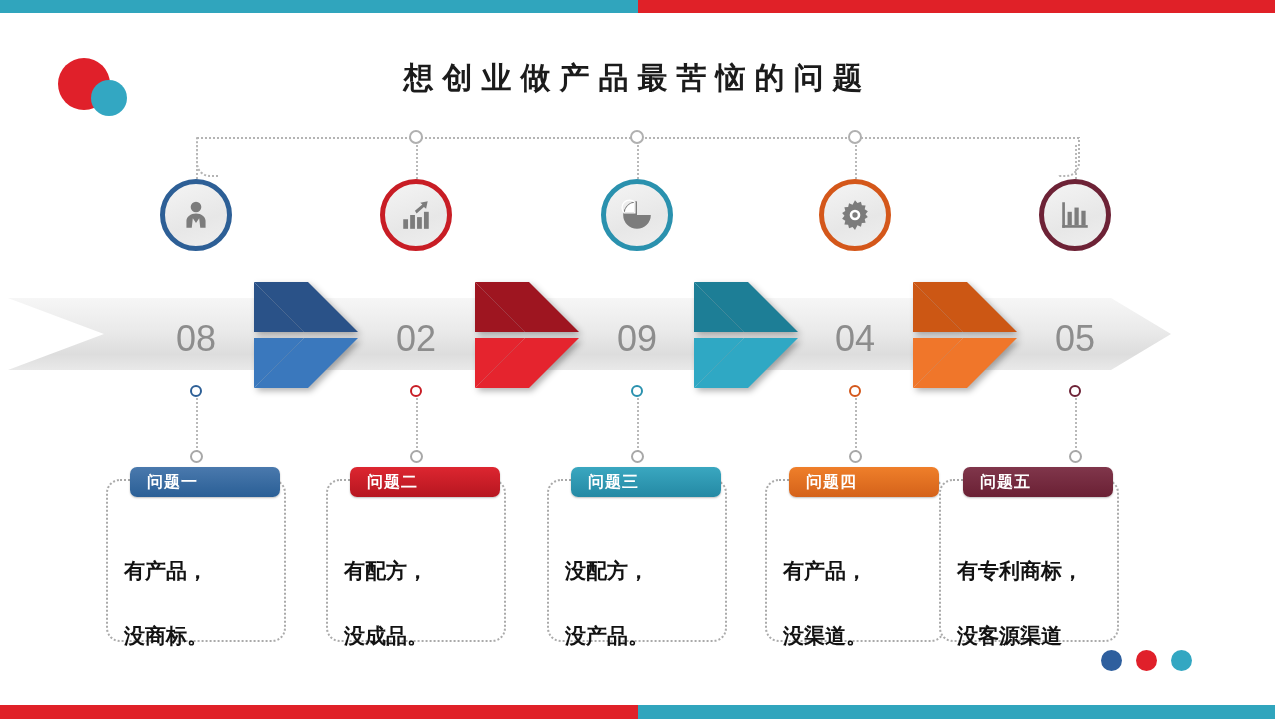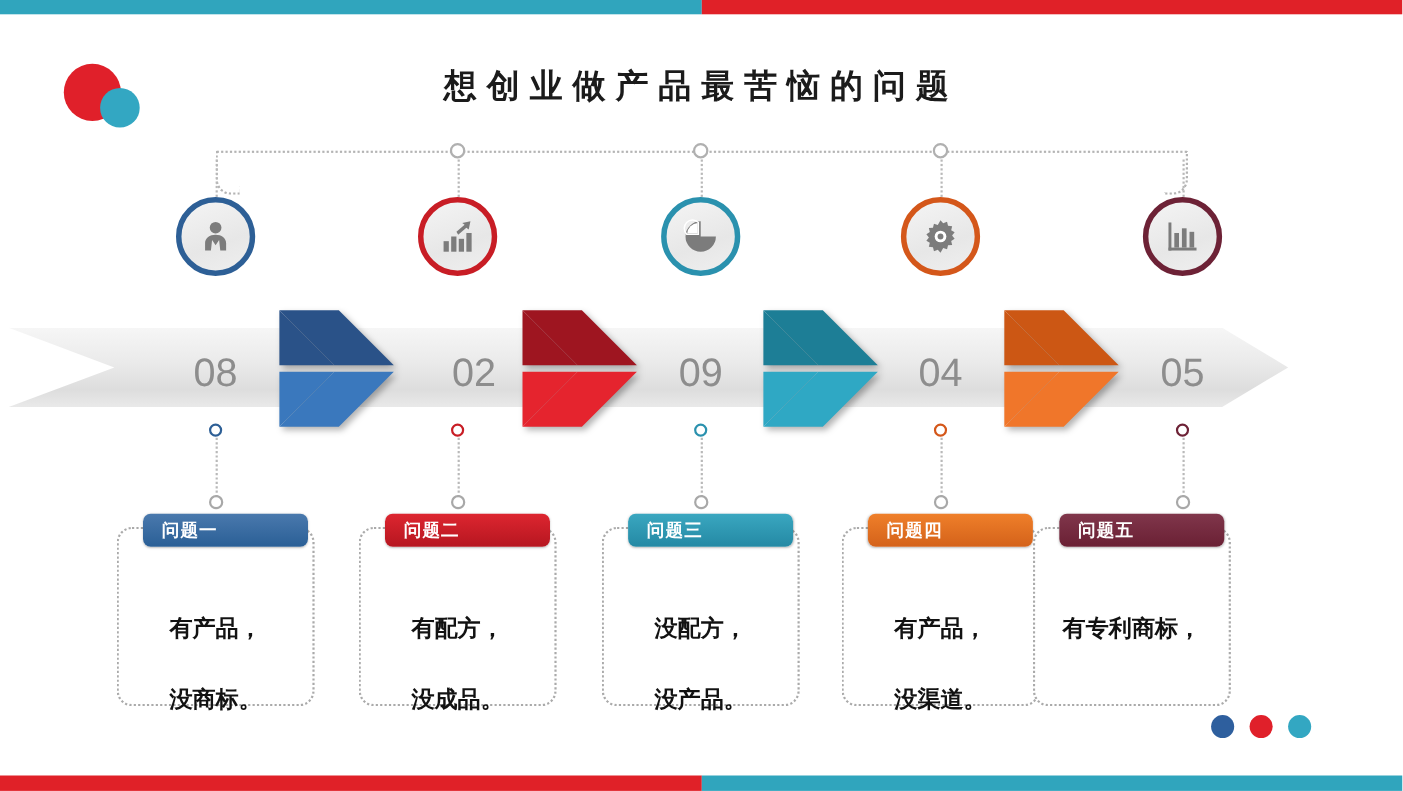--- a/index.html
+++ b/index.html
@@ -117,21 +117,20 @@
     border:2px solid #a8a8a8; background:#fff;
   }
 
   
   .card {
     position:absolute; top:479px; width:180px; height:163px;
     margin-left:-90px;
     border:2px dotted #aaaaaa;
     border-radius:14px;
     background:#ffffff;
-    text-align:center;
   }
   .card-head {
     position:absolute; top:-14px; left:22px;
     width:150px; height:30px;
     border-radius:7px;
     color:#ffffff; font-size:16px; font-weight:bold;
     display:flex; align-items:center;
     padding-left:17px;
     letter-spacing:1px;
     box-shadow:0 1px 2px rgba(0,0,0,0.25);
@@ -231,21 +230,21 @@
           <rect x="31" y="18" width="8" height="33"></rect>
           <rect x="44" y="24" width="8" height="27"></rect>
         </svg>
       </span>
     </div>
   </div>
 
 <div class="band"></div>
 <div id="layer-numbers">
     <div class="band-num" style="left: 196px;">08</div>
-    <div class="band-num" style="left: 431px;">02</div>
+    <div class="band-num" style="left: 416px;">02</div>
     <div class="band-num" style="left: 637px;">09</div>
     <div class="band-num" style="left: 855px;">04</div>
     <div class="band-num" style="left: 1075px;">05</div>
   </div>
 <div id="layer-chevrons">
     <div class="chev" style="left: 306px;">
       <svg viewBox="0 0 108 110">
         <path d="M2 2 L52 52 L2 52 L2 2 Z" fill="#2a5288"></path>
         <path d="M2 2 L52 52 L106 52 L56 2 Z" fill="#2a5288"></path>
         <path d="M2 108 L52 58 L106 58 L56 108 Z" fill="#3a78bd"></path>
@@ -324,20 +323,21 @@
       <div class="card-head" style="background: linear-gradient(rgb(239, 127, 42) 0%, rgb(212, 98, 26) 100%);">问题四</div>
       <div class="card-body">
         <span class="ln">有产品，</span>
         <span class="ln">没渠道。</span>
       </div>
     </div>
     <div class="card" style="left: 1029px;">
       <div class="card-head" style="background: linear-gradient(rgb(128, 54, 75) 0%, rgb(106, 32, 52) 100%);">问题五</div>
       <div class="card-body">
         <span class="ln">有专利商标，</span>
+        <span class="ln">没客源渠道</span>
       </div>
     </div>
   </div>
 
 <div class="corner-dots" id="corner-dots">
     <i style="background: rgb(46, 95, 158);"></i>
     <i style="background: rgb(224, 32, 42);"></i>
     <i style="background: rgb(51, 167, 194);"></i>
   </div>
 

